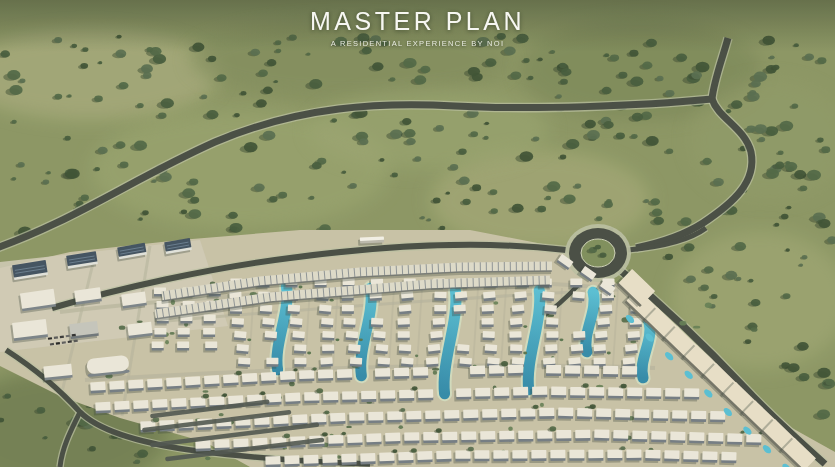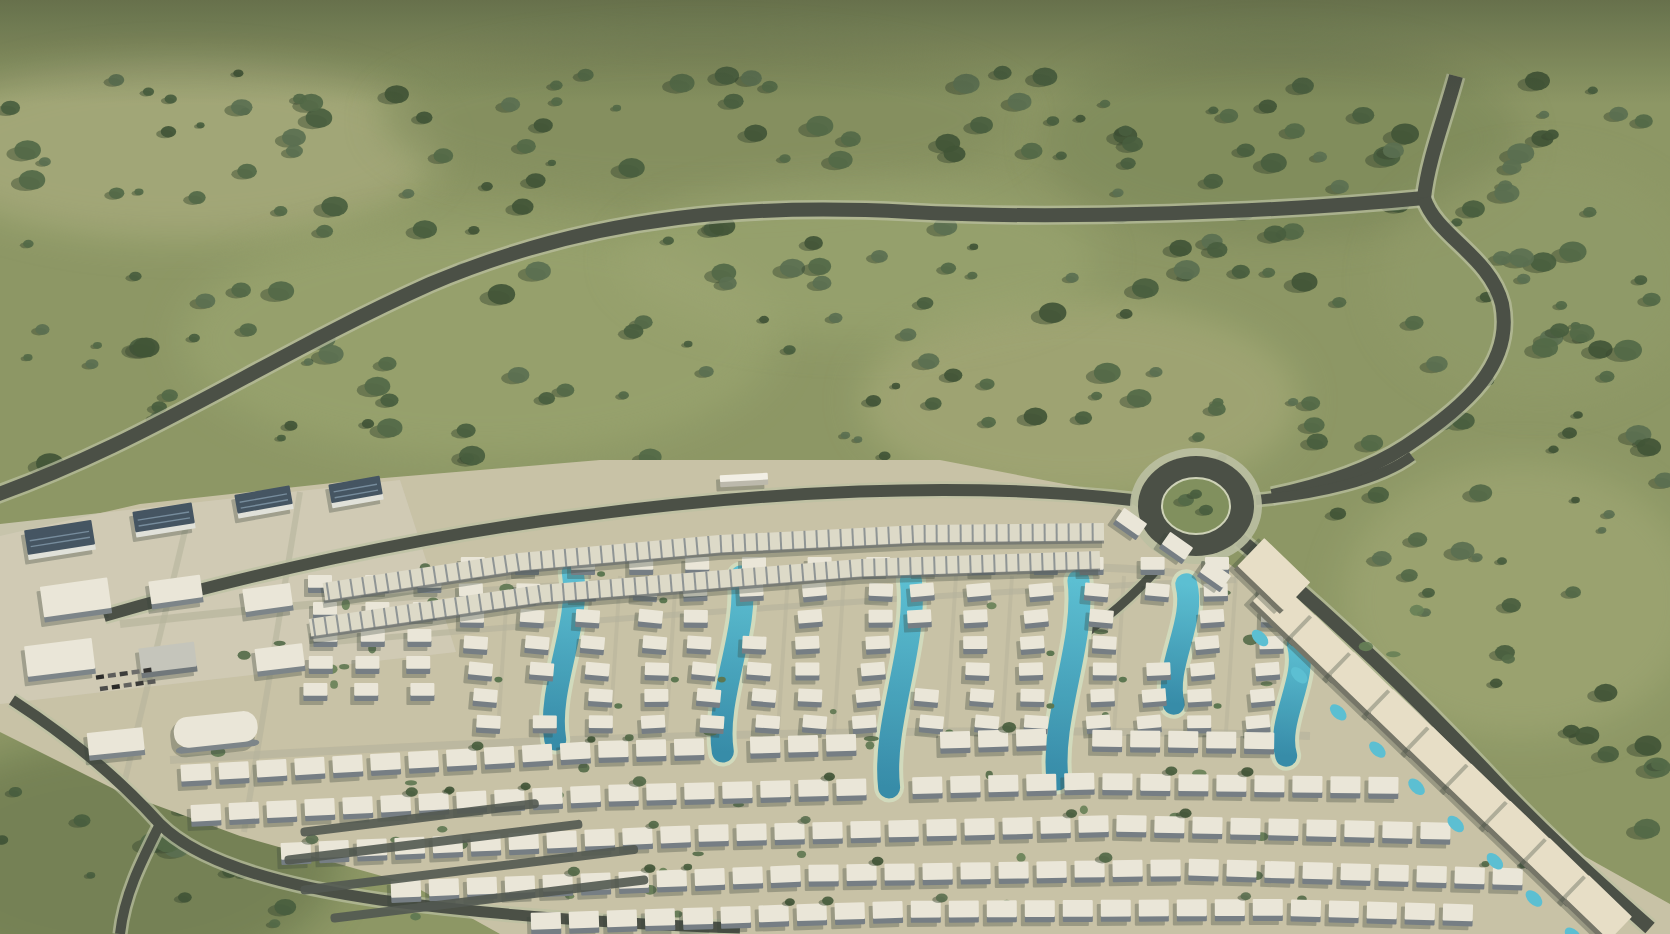--- a/index.html
+++ b/index.html
@@ -2414,14 +2414,16 @@
         <rect x="68" y="342" width="4" height="2.2" fill="#2f2f2f" transform="rotate(-8 60 344)"></rect>
         <rect x="72" y="336" width="4" height="2.2" fill="#2a2a2a" transform="rotate(-8 60 338)"></rect>
         <rect x="74" y="342" width="4" height="2.2" fill="#515151" transform="rotate(-8 60 344)"></rect>
       </g>
       <g>
         <rect x="0" y="0" width="835" height="52" fill="url(#topShade)"></rect>
         <rect x="0" y="0" width="835" height="467" fill="rgba(255,250,220,.05)"></rect>
       </g>
     </svg>
   <div class="titles">
+    <div class="title">MASTER PLAN</div>
+    <div class="subtitle">A RESIDENTIAL EXPERIENCE BY NOI</div>
   </div>
 </div>
 
 </body></html>

